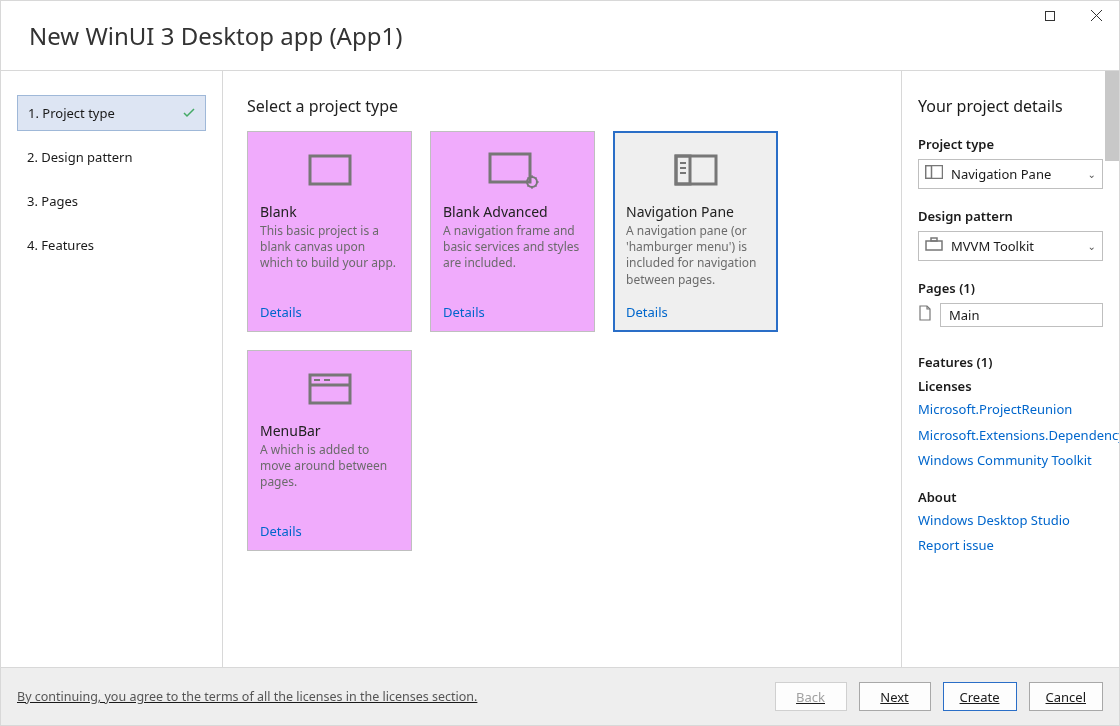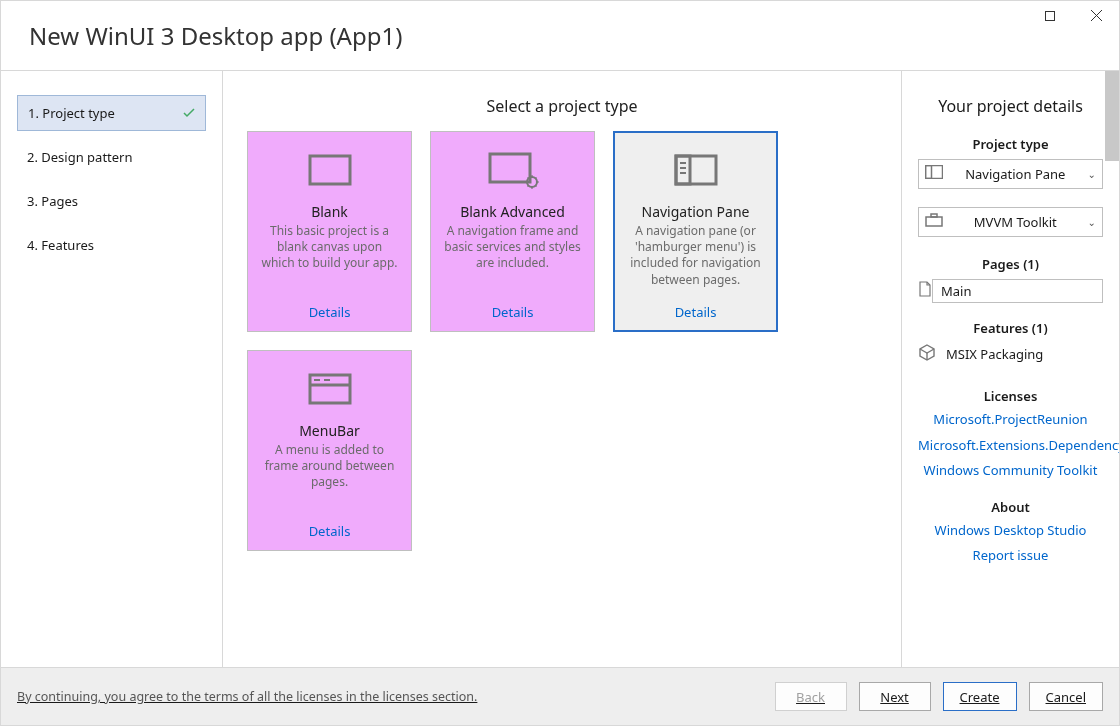--- a/index.html
+++ b/index.html
@@ -57,21 +57,20 @@
     width: 46px; height: 30px;
     display: flex; align-items: center; justify-content: center;
     cursor: pointer;
   }
 
   
   .body {
     flex: 1;
     display: flex;
     min-height: 0;
-    text-align: center;
   }
 
   
   .sidebar {
     width: 222px;
     border-right: 1px solid var(--border);
     padding: 24px 16px 0 16px;
   }
   .step {
     height: 36px;
@@ -169,21 +168,22 @@
     gap: 8px;
     margin-bottom: 18px;
     font-size: 13px;
     cursor: pointer;
   }
   .dropdown .dd-text { flex: 1; }
   .dropdown .chev { font-size: 10px; color: #555; }
   .page-row {
     display: flex;
     align-items: center;
-    margin-bottom: 16px;
+    gap: 8px;
+    margin-bottom: 26px;
   }
   .page-row .page-box {
     flex: 1;
     height: 24px;
     border: 1px solid var(--border-dark);
     padding: 0 8px;
     display: flex;
     align-items: center;
     font-size: 13px;
   }
@@ -351,21 +351,21 @@
         <div class="card">
           <div class="card-icon">
             <svg width="48" height="36">
               <rect x="4" y="4" width="40" height="28" fill="none" stroke="var(--icon)" stroke-width="3"></rect>
               <line x1="4" y1="14" x2="44" y2="14" stroke="var(--icon)" stroke-width="3"></line>
               <line x1="8" y1="9" x2="14" y2="9" stroke="var(--icon)" stroke-width="2"></line>
               <line x1="18" y1="9" x2="24" y2="9" stroke="var(--icon)" stroke-width="2"></line>
             </svg>
           </div>
           <div class="card-title">MenuBar</div>
-          <div class="card-desc">A menu is added to frame around between pages.</div>
+          <div class="card-desc">A which is added to move around between pages.</div>
           <div class="card-details">Details</div>
         </div>
 
       </div>
     </div>
 
     <div class="right">
       <div class="scroll-indicator"></div>
       <h2>Your project details</h2>
 
@@ -374,20 +374,21 @@
         <span>
           <svg width="18" height="14">
               <rect x="0.5" y="0.5" width="17" height="13" fill="none" stroke="var(--icon)" stroke-width="1.5"></rect>
               <rect x="0.5" y="0.5" width="6" height="13" fill="none" stroke="var(--icon)" stroke-width="1.5"></rect>
             </svg>
         </span>
         <span class="dd-text">Navigation Pane</span>
         <span class="chev">⌄</span>
       </div>
 
+      <div class="section-label">Design pattern</div>
       <div class="dropdown">
         <span>
           <svg width="18" height="14">
               <rect x="1" y="4" width="16" height="9" fill="none" stroke="var(--icon)" stroke-width="1.5"></rect>
               <rect x="6" y="1" width="6" height="3" fill="none" stroke="var(--icon)" stroke-width="1.5"></rect>
             </svg>
         </span>
         <span class="dd-text">MVVM Toolkit</span>
         <span class="chev">⌄</span>
       </div>
@@ -399,30 +400,20 @@
               <path d="M2 1 h7 l3 3 v11 h-10 z" fill="none" stroke="var(--icon)" stroke-width="1.2"></path>
               <path d="M9 1 v3 h3" fill="none" stroke="var(--icon)" stroke-width="1.2"></path>
             </svg>
         </span>
         <div class="page-box">
           <span>Main</span>
         </div>
       </div>
 
       <div class="section-label">Features (1)</div>
-      <div class="feature-row">
-        <span>
-          <svg width="18" height="18">
-              <path d="M9 2 l7 4 v7 l-7 4 l-7 -4 v-7 z" fill="none" stroke="var(--icon)" stroke-width="1.4"></path>
-              <path d="M2 6 l7 4 l7 -4" fill="none" stroke="var(--icon)" stroke-width="1.4"></path>
-              <line x1="9" y1="10" x2="9" y2="17" stroke="var(--icon)" stroke-width="1.4"></line>
-            </svg>
-        </span>
-        <span>MSIX Packaging</span>
-      </div>
 
       <div class="section-label">Licenses</div>
       <div class="links-block">
         <div class="link">Microsoft.ProjectReunion</div>
         <div class="link">Microsoft.Extensions.DependencyInjection</div>
         <div class="link">Windows Community Toolkit</div>
       </div>
 
       <div class="section-label">About</div>
       <div class="links-block">

